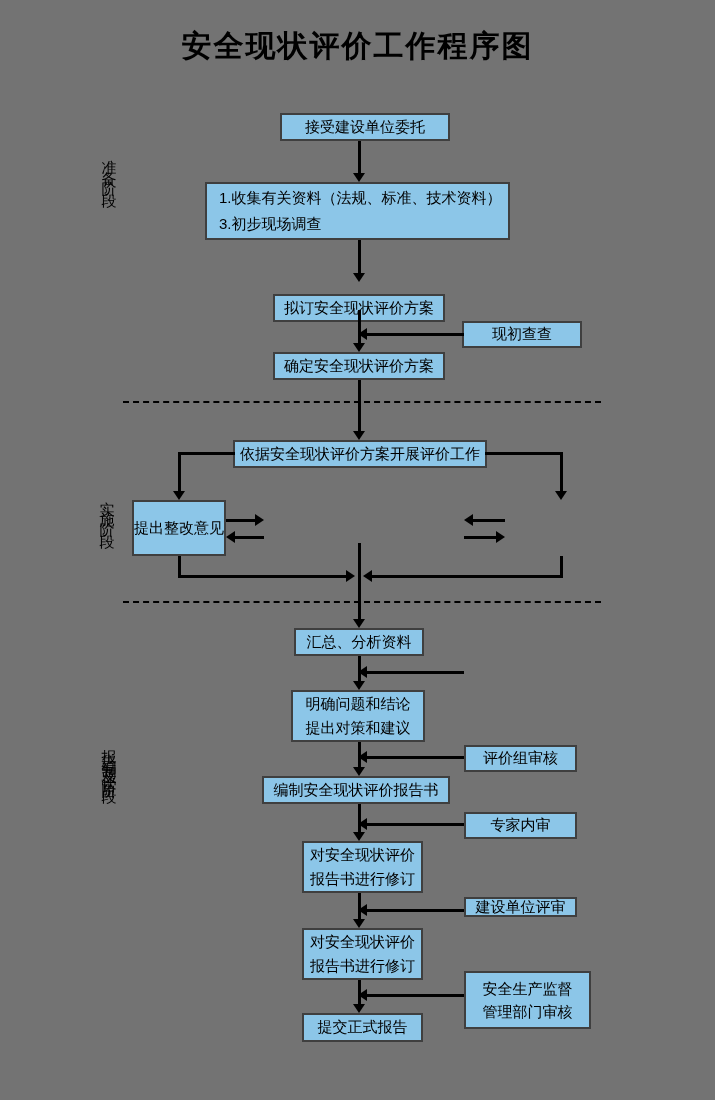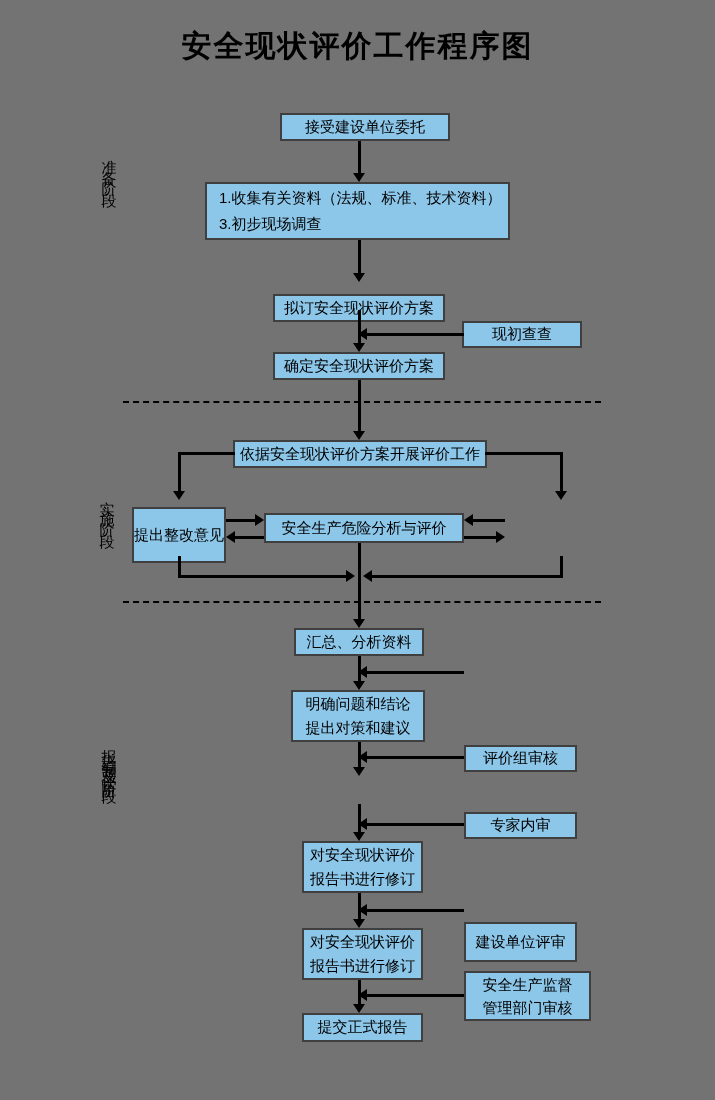--- a/index.html
+++ b/index.html
@@ -66,63 +66,63 @@
   </div>
 
   <div class="box" style="left:233px;top:440px;width:254px;height:28px;">
     <span>依据安全现状评价方案开展评价工作</span>
   </div>
 
   <div class="box" style="left:273px;top:352px;width:172px;height:28px;">
     <span>确定安全现状评价方案</span>
   </div>
 
-  <div class="box" style="left:132px;top:500px;width:94px;height:56px;margin-top:7px;">
+  <div class="box" style="left:132px;top:500px;width:94px;height:56px;">
     <span>提出整改意见</span>
   </div>
 
-  <div class="box" style="left:264px;top:513px;width:200px;height:30px;">
-    <span>安全生产危险分析与评价</span>
-  </div>
 
 
   <div class="box" style="left:294px;top:628px;width:130px;height:28px;">
     <span>汇总、分析资料</span>
   </div>
 
 
   <div class="box multi" style="left:291px;top:690px;width:134px;height:52px;">
     <span>明确问题和结论</span>
     <span>提出对策和建议</span>
   </div>
 
   <div class="box" style="left:464px;top:745px;width:113px;height:27px;">
     <span>评价组审核</span>
   </div>
 
+  <div class="box" style="left:262px;top:776px;width:188px;height:28px;">
+    <span>编制安全现状评价报告书</span>
+  </div>
 
   <div class="box" style="left:464px;top:812px;width:113px;height:27px;">
     <span>专家内审</span>
   </div>
 
   <div class="box multi" style="left:302px;top:841px;width:121px;height:52px;">
     <span>对安全现状评价</span>
     <span>报告书进行修订</span>
   </div>
 
-  <div class="box" style="left:464px;top:897px;width:113px;height:40px;margin-top:25px;">
+  <div class="box" style="left:464px;top:897px;width:113px;height:20px;">
     <span>建设单位评审</span>
   </div>
 
   <div class="box multi" style="left:302px;top:928px;width:121px;height:52px;">
     <span>对安全现状评价</span>
     <span>报告书进行修订</span>
   </div>
 
-  <div class="box multi" style="left:464px;top:971px;width:127px;height:50px;line-height:23px;">
+  <div class="box multi" style="left:464px;top:971px;width:127px;height:58px;line-height:23px;">
     <span>安全生产监督</span>
     <span>管理部门审核</span>
   </div>
 
   <div class="box" style="left:302px;top:1013px;width:121px;height:29px;">
     <span>提交正式报告</span>
   </div>
 
   <div class="vline" style="left:358px;top:141px;height:33px;"></div>
   <div class="ah-down" style="left:353px;top:173px;"></div>

